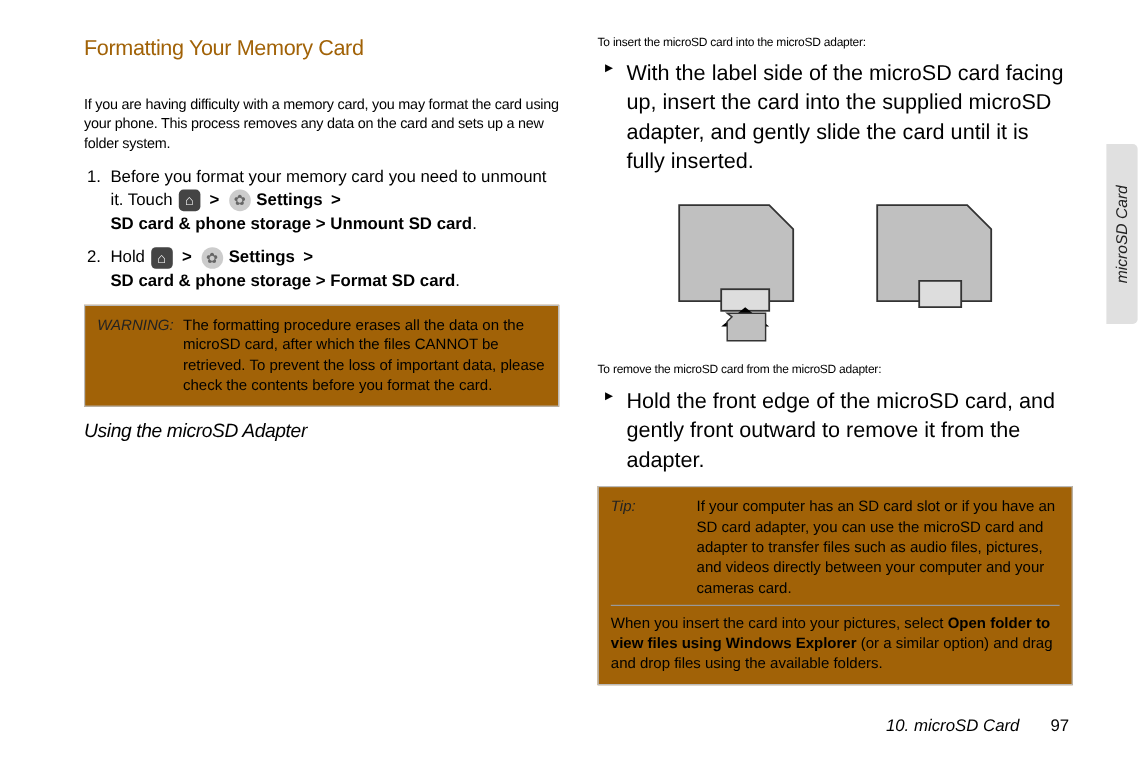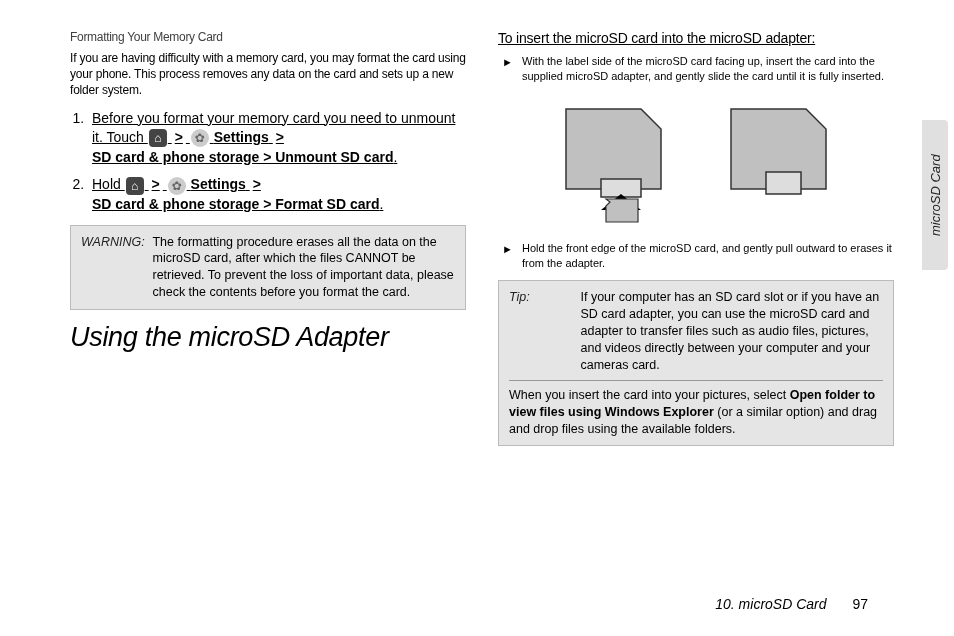--- a/index.html
+++ b/index.html
@@ -15,69 +15,68 @@
     }
     .columns {
       display: flex;
       gap: 32px;
     }
     .col {
       flex: 1;
       min-width: 0;
     }
     h2.section-heading {
-      font-size: 12px;
+      font-size: 18px;
       font-weight: normal;
-      color: #404040;
-      margin-bottom: 6px;
+      color: #a16207;
+      margin-bottom: 28px;
       letter-spacing: -0.3px;
     }
     h2.italic-heading {
       font-style: italic;
-      font-size: 27px;
+      font-size: 16px;
       font-weight: normal;
       margin-top: 12px;
       letter-spacing: -0.3px;
     }
     p.body {
       font-size: 12px;
       line-height: 1.35;
       margin-bottom: 10px;
       letter-spacing: -0.2px;
     }
     ol.steps {
       margin-left: 18px;
       margin-bottom: 10px;
     }
     ol.steps li {
       font-size: 14px;
       line-height: 1.4;
       margin-bottom: 8px;
       padding-left: 4px;
-      text-decoration: underline;
     }
     .bold { font-weight: bold; }
     .icon {
       display: inline-block;
       width: 18px;
       height: 18px;
       border-radius: 4px;
       vertical-align: middle;
       text-align: center;
       line-height: 18px;
       font-size: 12px;
       color: #fff;
       margin: 0 1px;
     }
     .icon.home-icon { background: #444; }
     .icon.gear-icon { background: #ccc; color:#666; border-radius: 50%; }
     .gt { font-weight: bold; margin: 0 3px; }
     .callout-box {
       border: 1px solid #bbb;
-      background: #e5e5e5;
+      background: #a16207;
       padding: 8px 10px;
       font-size: 12.5px;
       line-height: 1.35;
       margin-bottom: 10px;
     }
     .callout-box .label {
       font-style: italic;
       font-weight: normal;
       color: #222;
       display: inline-block;
@@ -88,30 +87,29 @@
       display: inline-block;
       width: calc(100% - 72px);
       vertical-align: top;
     }
     .callout-box hr {
       border: none;
       border-top: 1px solid #999;
       margin: 6px 0;
     }
     .lead-line {
-      font-size: 14px;
+      font-size: 10px;
       margin-bottom: 8px;
       letter-spacing: -0.2px;
-      text-decoration: underline;
     }
     .triangle-item {
       padding-left: 24px;
       position: relative;
       margin-bottom: 10px;
-      font-size: 11px;
+      font-size: 18px;
       line-height: 1.35;
     }
     .triangle-item::before {
       content: "►";
       position: absolute;
       left: 4px;
       top: 1px;
       font-size: 11px;
       color: #000;
     }
@@ -133,21 +131,21 @@
       font-size: 13px;
       transform: rotate(180deg);
       display: flex;
       align-items: center;
       justify-content: center;
       color: #222;
     }
     .footer {
       position: absolute;
       bottom: 24px;
-      right: 86px;
+      right: 63px;
       font-size: 14px;
       font-style: italic;
     }
     .footer .page-num {
       font-style: normal;
       margin-left: 22px;
     }
   </style>
 </head>
 <body>
@@ -207,21 +205,22 @@
           <path d="M 60 105 L 92 105 L 92 128 L 60 128 L 60 112 L 64 108 Z"></path>
         </g>
 
         <g fill="#c0c0c0" stroke="#333" stroke-width="1.5">
           <path d="M 185 15 L 260 15 L 280 35 L 280 95 L 185 95 Z"></path>
           <path d="M 220 78 L 255 78 L 255 100 L 220 100 Z" fill="#ddd"></path>
         </g>
       </svg>
     </div>
 
-    <div class="triangle-item">Hold the front edge of the microSD card, and gently pull outward to erases it from the adapter.</div>
+    <p class="lead-line">To remove the microSD card from the microSD adapter:</p>
+    <div class="triangle-item">Hold the front edge of the microSD card, and gently front outward to remove it from the adapter.</div>
 
     <div class="callout-box">
       <span class="label">Tip:</span>
       <span class="content">If your computer has an SD card slot or if you have an SD card adapter, you can use the microSD card and adapter to transfer files such as audio files, pictures, and videos directly between your computer and your cameras card.</span>
       <hr>
       <span class="content" style="width:100%">
         <span>When you insert the card into your pictures, select </span><span class="bold">Open folder to view files using Windows Explorer</span><span> (or a similar option) and drag and drop files using the available folders.</span>
       </span>
     </div>
   </div>

